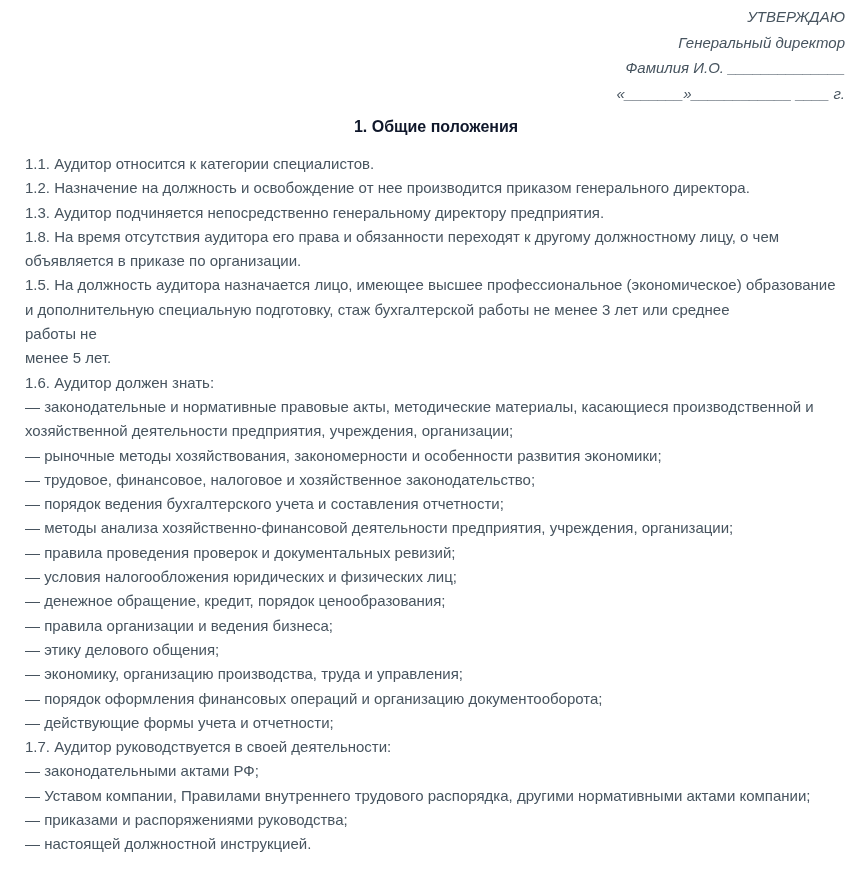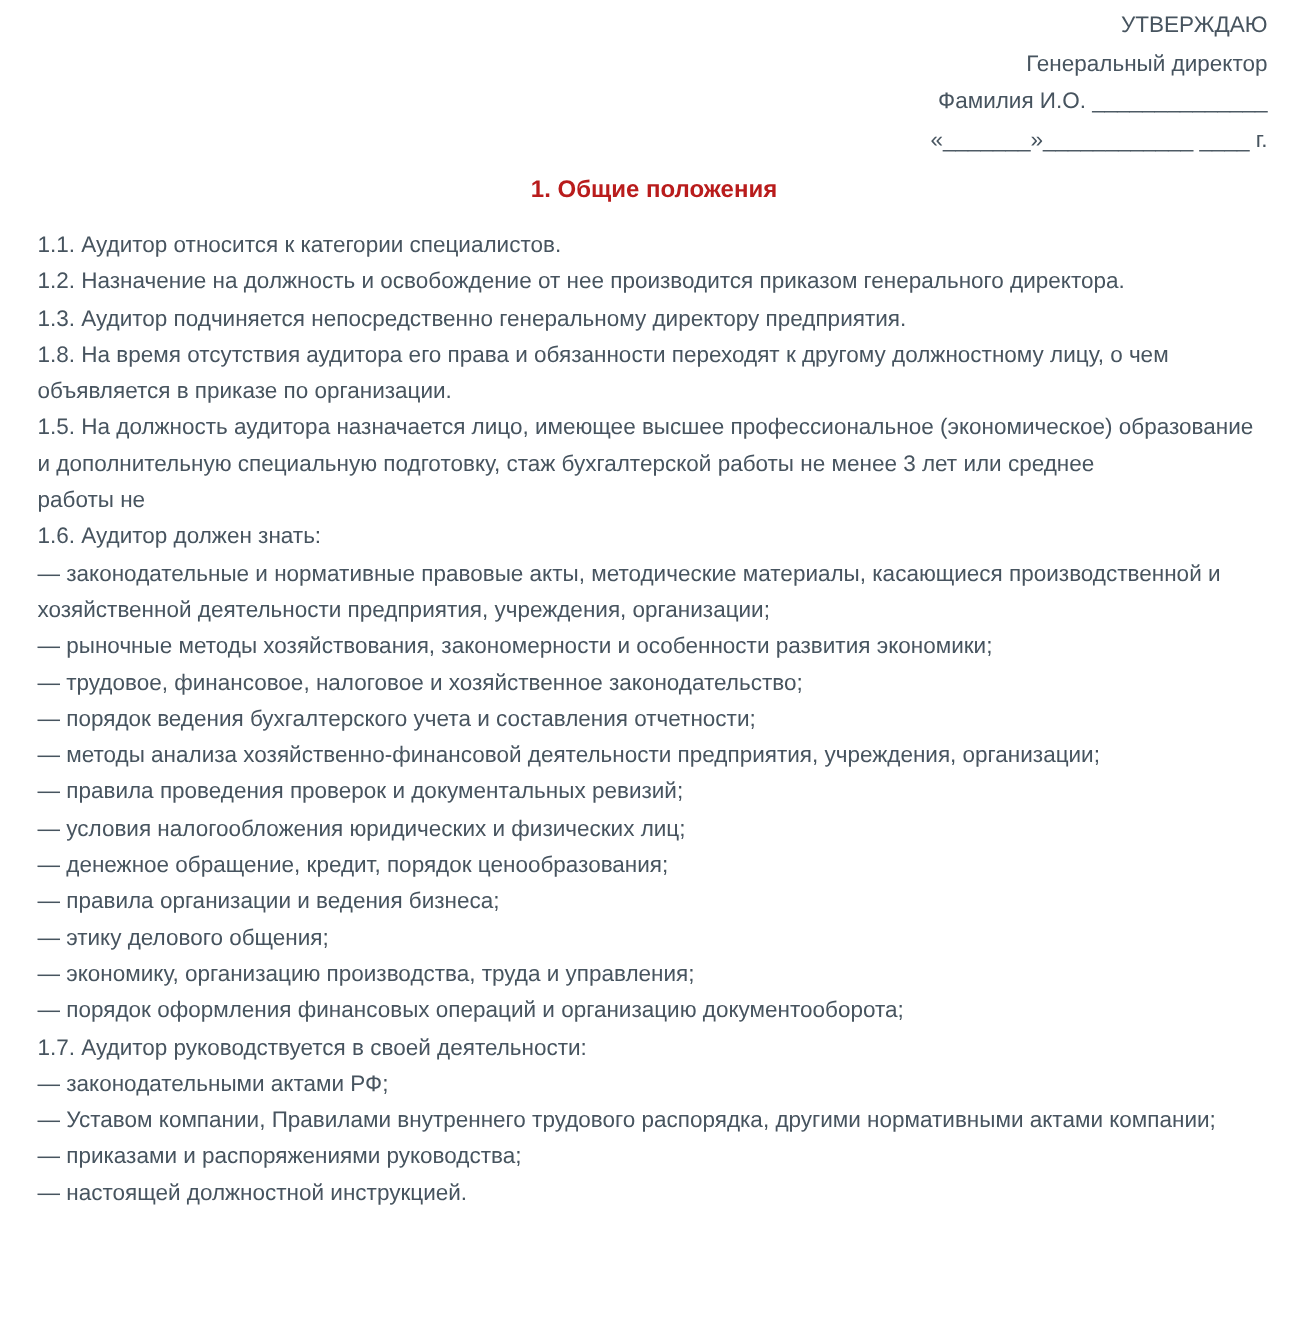--- a/index.html
+++ b/index.html
@@ -15,29 +15,30 @@
     background: #ffffff;
     padding: 4px 20px 8px 25px;
     overflow: hidden;
   }
   .approval {
     text-align: right;
     font-size: 15px;
     line-height: 25.5px;
     color: #47545f;
     padding-right: 2px;
+    font-style: italic;
   }
   .approval .line {
     white-space: nowrap;
   }
   .section-heading {
     text-align: center;
     font-size: 16px;
     font-weight: 700;
-    color: #b91c1c;
+    color: #0f172a;
     margin: 9px 0 0 0;
     line-height: 24px;
   }
   .doc-body {
     margin-top: 13px;
     font-size: 15px;
     line-height: 24.3px;
     color: #47545f;
   }
   .doc-body .line {
@@ -60,34 +61,36 @@
 
   <div class="doc-body">
       <div class="line">1.1. Аудитор относится к категории специалистов.</div>
       <div class="line">1.2. Назначение на должность и освобождение от нее производится приказом генерального директора.</div>
       <div class="line">1.3. Аудитор подчиняется непосредственно генеральному директору предприятия.</div>
       <div class="line">1.8. На время отсутствия аудитора его права и обязанности переходят к другому должностному лицу, о чем</div>
       <div class="line">объявляется в приказе по организации.</div>
       <div class="line">1.5. На должность аудитора назначается лицо, имеющее высшее профессиональное (экономическое) образование</div>
       <div class="line">и дополнительную специальную подготовку, стаж бухгалтерской работы не менее 3 лет или среднее</div>
       <div class="line">работы не</div>
+      <div class="line">менее 5 лет.</div>
       <div class="line">1.6. Аудитор должен знать:</div>
       <div class="line">— законодательные и нормативные правовые акты, методические материалы, касающиеся производственной и</div>
       <div class="line">хозяйственной деятельности предприятия, учреждения, организации;</div>
       <div class="line">— рыночные методы хозяйствования, закономерности и особенности развития экономики;</div>
       <div class="line">— трудовое, финансовое, налоговое и хозяйственное законодательство;</div>
       <div class="line">— порядок ведения бухгалтерского учета и составления отчетности;</div>
       <div class="line">— методы анализа хозяйственно-финансовой деятельности предприятия, учреждения, организации;</div>
       <div class="line">— правила проведения проверок и документальных ревизий;</div>
       <div class="line">— условия налогообложения юридических и физических лиц;</div>
       <div class="line">— денежное обращение, кредит, порядок ценообразования;</div>
       <div class="line">— правила организации и ведения бизнеса;</div>
       <div class="line">— этику делового общения;</div>
       <div class="line">— экономику, организацию производства, труда и управления;</div>
       <div class="line">— порядок оформления финансовых операций и организацию документооборота;</div>
+      <div class="line">— действующие формы учета и отчетности;</div>
       <div class="line">1.7. Аудитор руководствуется в своей деятельности:</div>
       <div class="line">— законодательными актами РФ;</div>
       <div class="line">— Уставом компании, Правилами внутреннего трудового распорядка, другими нормативными актами компании;</div>
       <div class="line">— приказами и распоряжениями руководства;</div>
       <div class="line">— настоящей должностной инструкцией.</div>
     </div>
 
 </div>
 
 </body></html>

